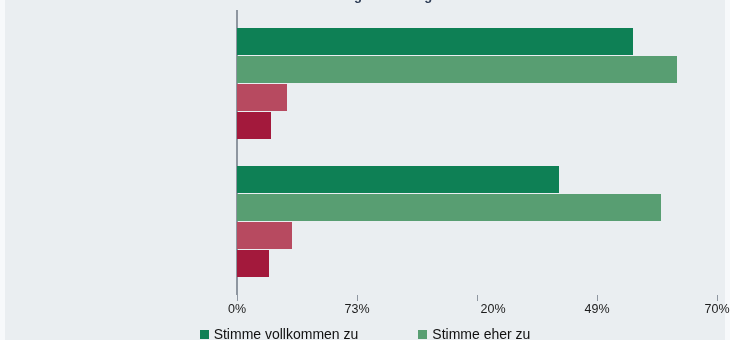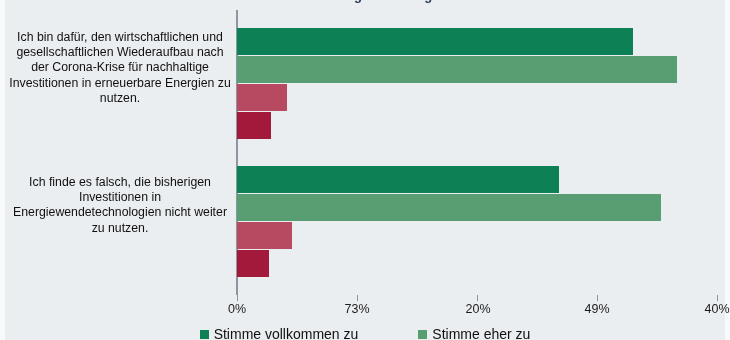--- a/index.html
+++ b/index.html
@@ -95,37 +95,35 @@
     <div class="axis-line"></div>
 
     <div class="axis-tick" style="left:0px"></div>
     <div class="axis-tick" style="left:120px"></div>
     <div class="axis-tick" style="left:240px"></div>
     <div class="axis-tick" style="left:360px"></div>
     <div class="axis-tick" style="left:480px"></div>
 
     <div class="axis-label" style="left:0px">0%</div>
     <div class="axis-label" style="left:120px">73%</div>
-    <div class="axis-label" style="left:241px">20%</div>
+    <div class="axis-label" style="left:256px">20%</div>
     <div class="axis-label" style="left:360px">49%</div>
-    <div class="axis-label" style="left:480px">40%</div>
+    <div class="axis-label" style="left:480px">70%</div>
 
     <div class="bar s0" style="top: 18px; width: 396px; background: rgb(14, 128, 85);"></div>
     <div class="bar s1" style="top: 46px; width: 440.4px; background: rgb(88, 158, 114);"></div>
     <div class="bar s2" style="top: 74px; width: 50.4px; background: rgb(183, 74, 96);"></div>
     <div class="bar s3" style="top: 102px; width: 33.6px; background: rgb(163, 25, 60);"></div>
 
     <div class="bar s0" style="top: 156px; width: 321.6px; background: rgb(14, 128, 85);"></div>
     <div class="bar s1" style="top: 184px; width: 423.6px; background: rgb(88, 158, 114);"></div>
     <div class="bar s2" style="top: 212px; width: 55.2px; background: rgb(183, 74, 96);"></div>
     <div class="bar s3" style="top: 240px; width: 32.4px; background: rgb(163, 25, 60);"></div>
   </div>
 
-  <div class="cat-label" style="top:30px">Ich bin dafür, den wirtschaftlichen und gesellschaftlichen Wiederaufbau nach der Corona-Krise für nachhaltige Investitionen in erneuerbare Energien zu nutzen.</div>
-  <div class="cat-label" style="top:175px">Ich finde es falsch, die bisherigen Investitionen in Energiewendetechnologien nicht weiter zu nutzen.</div>
 
   <div class="legend">
     <div class="legend-inner">
       <div class="legend-item">
         <span class="legend-swatch" style="background: rgb(14, 128, 85);"></span>
         <span class="legend-text">Stimme vollkommen zu</span>
       </div>
       <div class="legend-item">
         <span class="legend-swatch" style="background: rgb(88, 158, 114);"></span>
         <span class="legend-text">Stimme eher zu</span>

